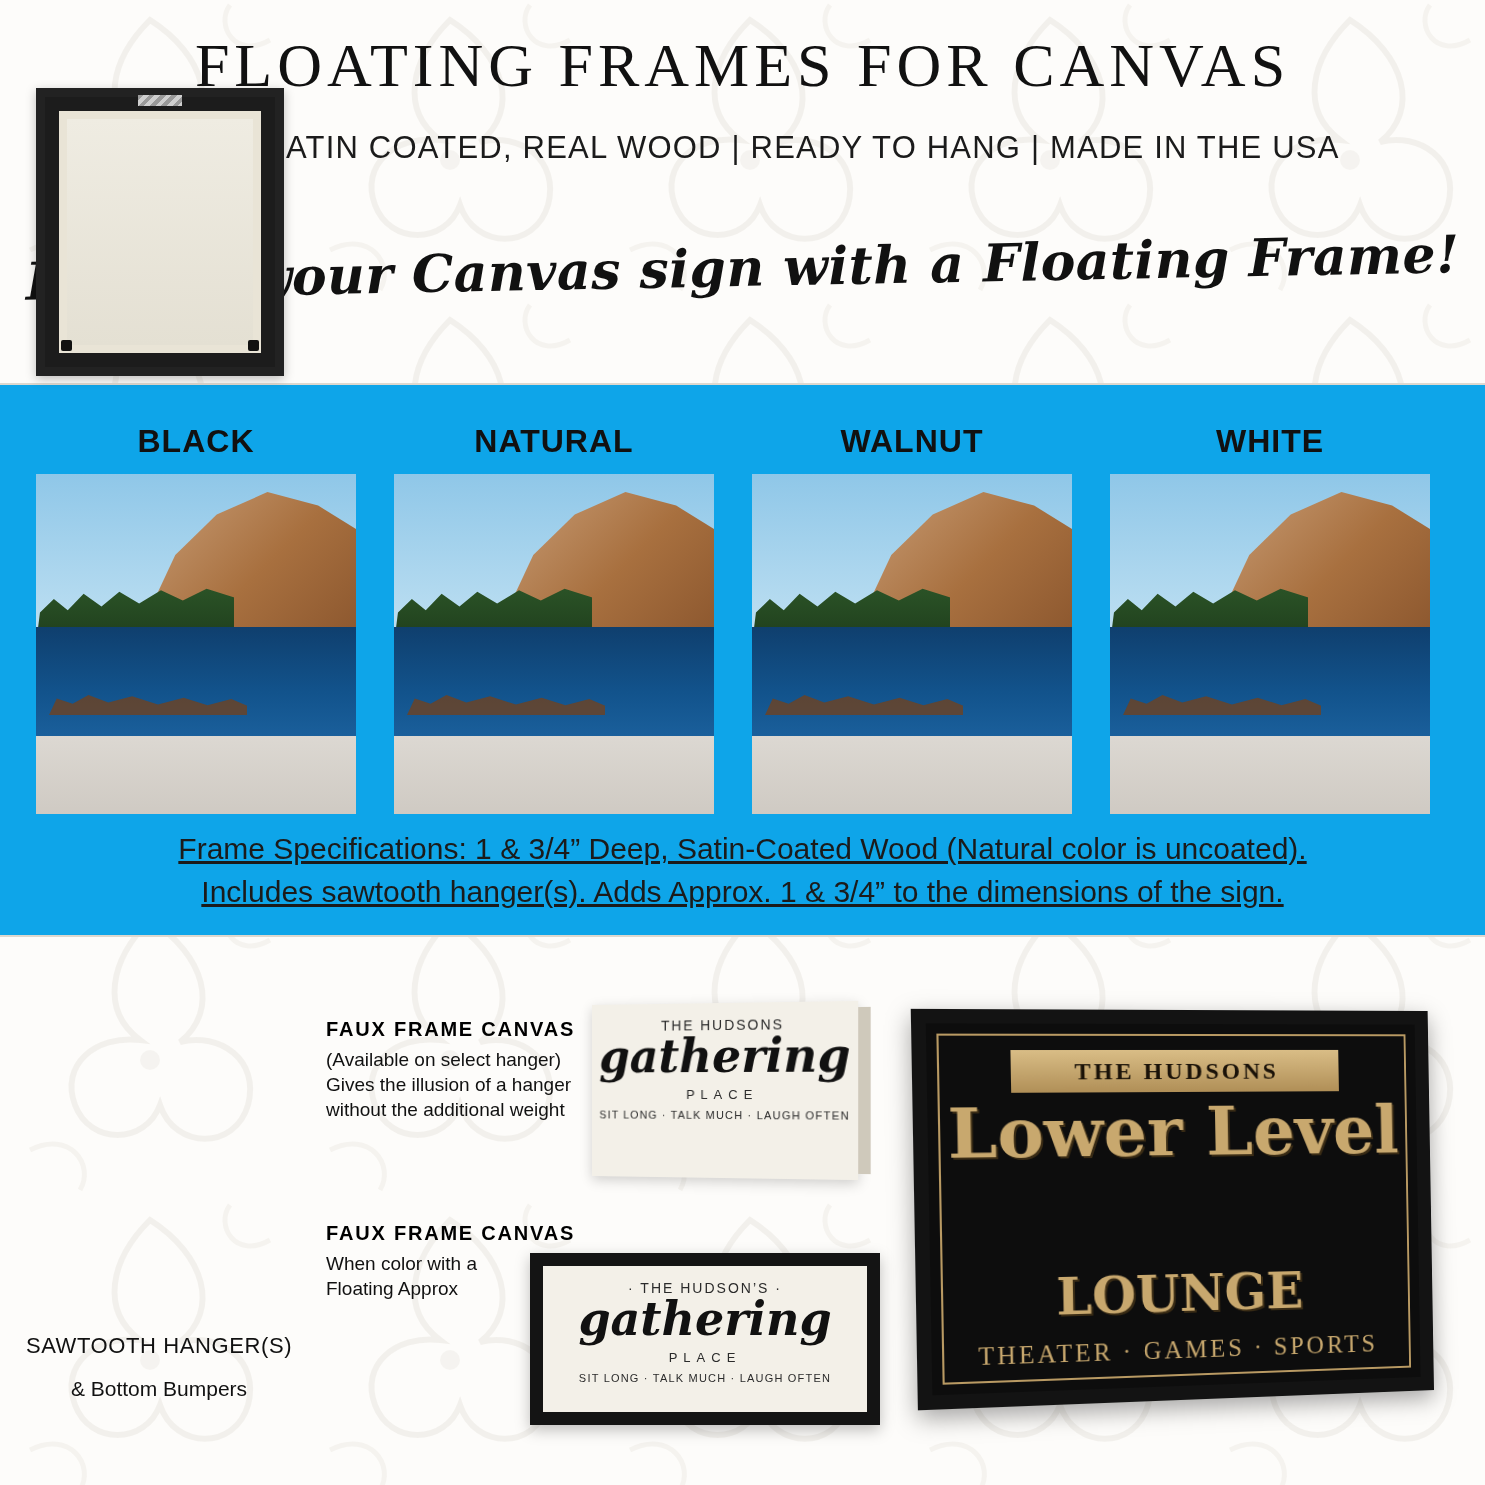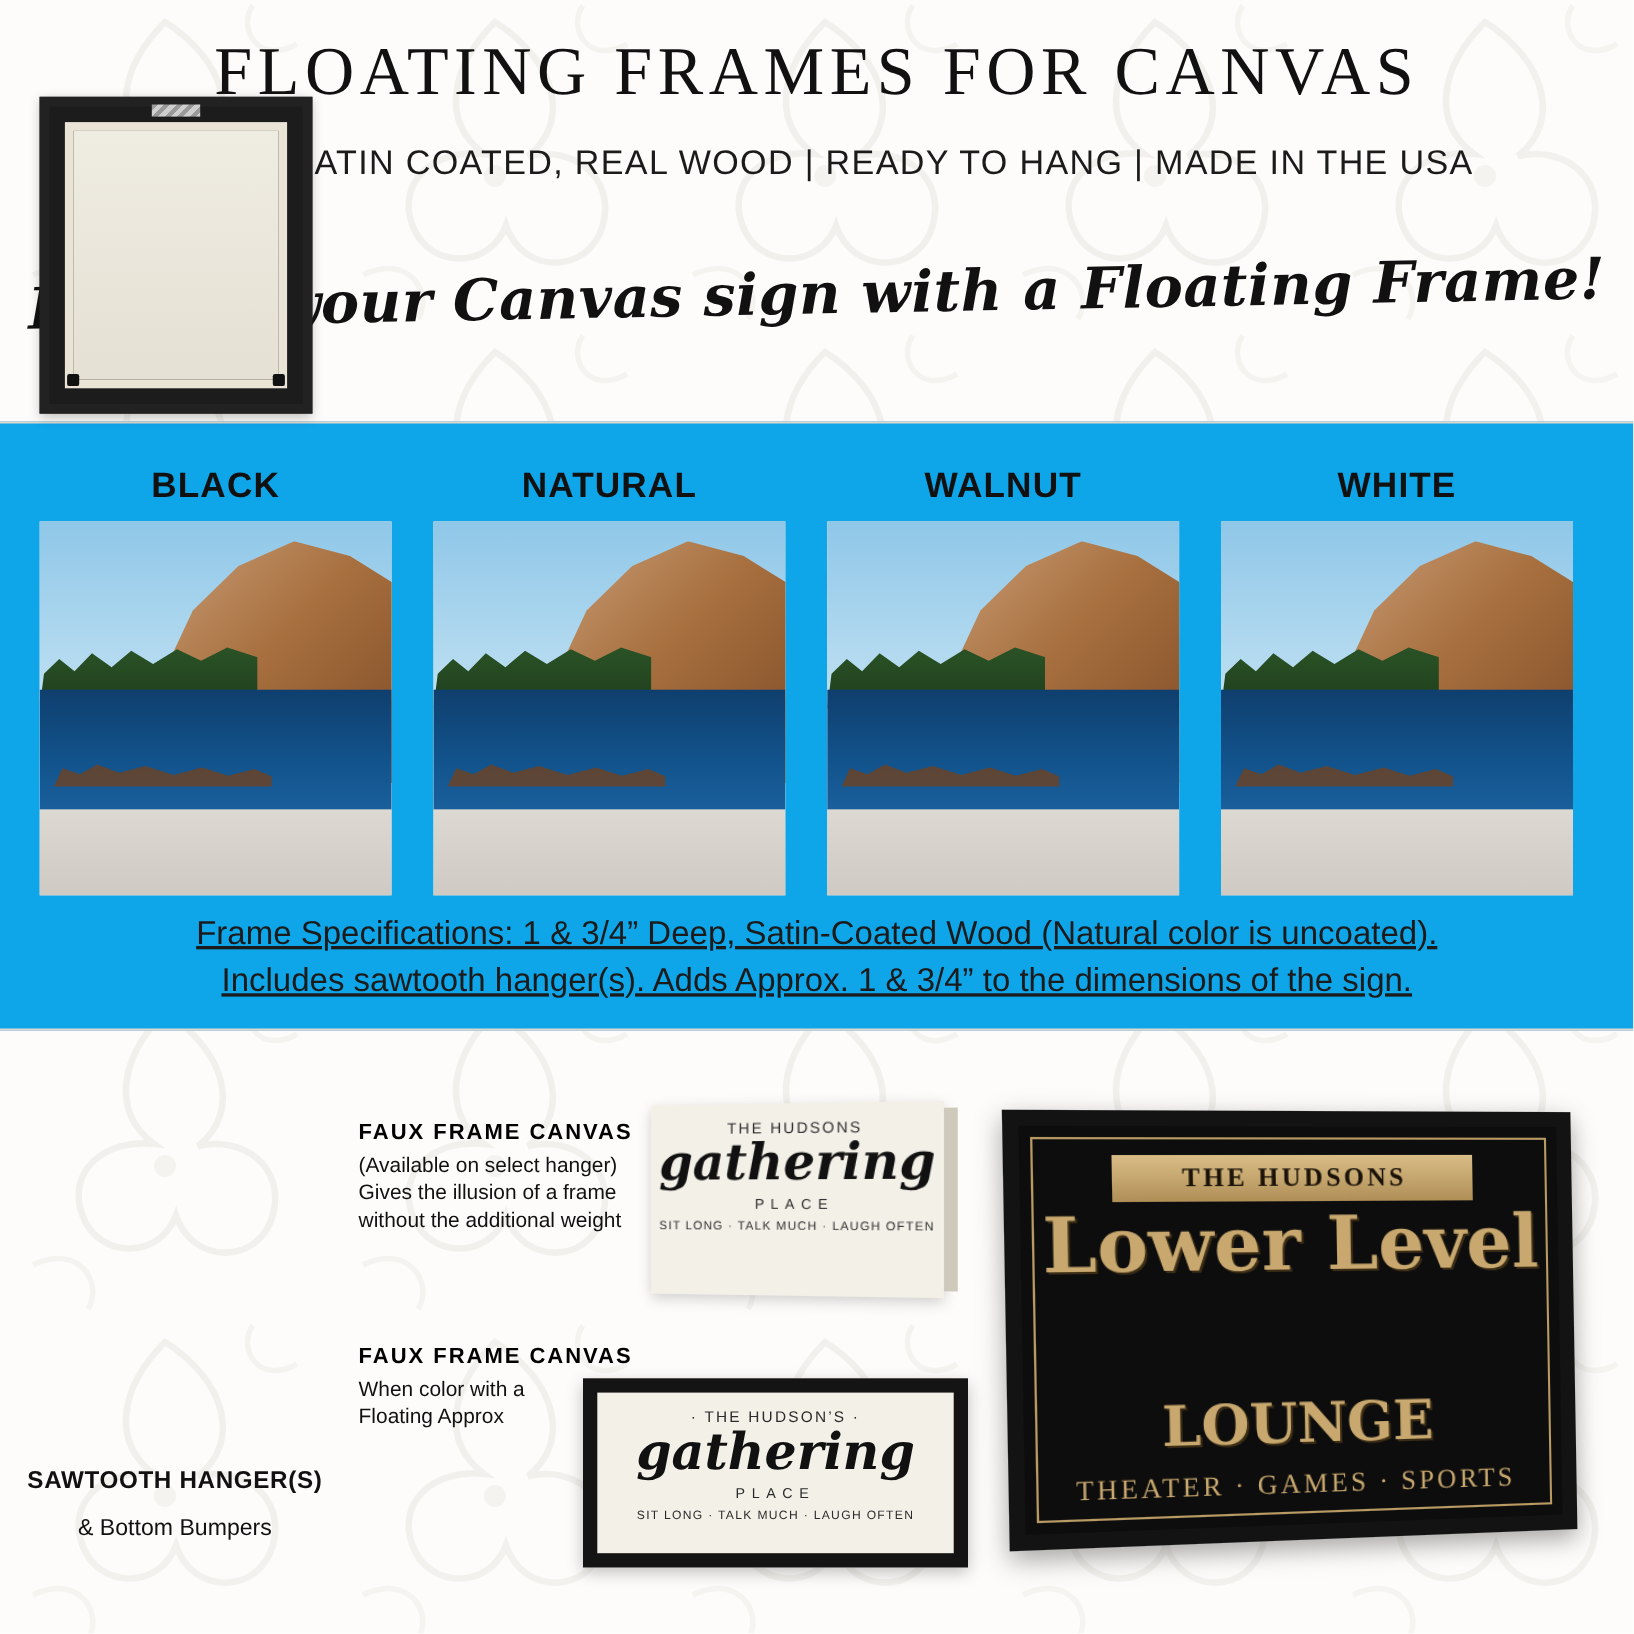--- a/index.html
+++ b/index.html
@@ -79,21 +79,21 @@
   
   .canvasback{position:absolute;left:36px;top:88px;width:248px;height:288px;
     background:#1c1c1c;border:9px solid #222;box-sizing:border-box;
     box-shadow:0 3px 10px rgba(0,0,0,.25);}
   .cb-inner{position:absolute;left:14px;top:14px;right:14px;bottom:14px;
     background:linear-gradient(#efece2,#e4e0d3);border:8px solid #e9e4d6;box-sizing:border-box;}
   .cb-saw{position:absolute;left:50%;top:-2px;transform:translateX(-50%);
     width:44px;height:11px;background:repeating-linear-gradient(135deg,#9a9a9a 0 4px,#cfcfcf 4px 8px);}
   .cb-bump{position:absolute;width:11px;height:11px;background:#111;border-radius:2px;}
   .hanger-cap{position:absolute;left:14px;top:398px;width:290px;text-align:center;}
-  .hanger-cap .t1{font-size:22px;font-weight:700;letter-spacing:.6px;color:#111;}
+  .hanger-cap .t1{font-size:22px;font-weight:400;letter-spacing:.6px;color:#111;}
   .hanger-cap .t2{font-size:21px;color:#111;margin-top:18px;}
 
   .blk{position:absolute;}
   .blk .h{font-size:20px;font-weight:700;letter-spacing:1.8px;color:#000000;margin-bottom:6px;}
   .blk .p{font-size:19px;line-height:1.32;color:#111;}
 
   
   .sign1{position:absolute;left:588px;top:1003px;width:268px;height:175px;
     background:#f3f0e8;box-shadow:0 4px 12px rgba(0,0,0,.18);
     transform:perspective(700px) rotateY(-7deg);}
@@ -244,21 +244,21 @@
     <div class="cb-bump" style="right:16px;bottom:16px;"></div>
   </div>
   <div class="hanger-cap" style="top:1333px;">
     <div class="t1">SAWTOOTH HANGER(S)</div>
     <div class="t2">&amp; Bottom Bumpers</div>
   </div>
 
   <div class="blk" style="left:326px;top:1018px;width:250px;">
     <div class="h">FAUX FRAME CANVAS</div>
     <div class="p">(Available on select hanger)</div>
-    <div class="p">Gives the illusion of a frame</div>
+    <div class="p">Gives the illusion of a hanger</div>
     <div class="p">without the additional weight</div>
   </div>
 
   <div class="blk" style="left:326px;top:1222px;width:250px;">
     <div class="h">FAUX FRAME CANVAS</div>
     <div class="p">When color with a</div>
     <div class="p">Floating Approx</div>
   </div>
 
   <div class="sign1">

